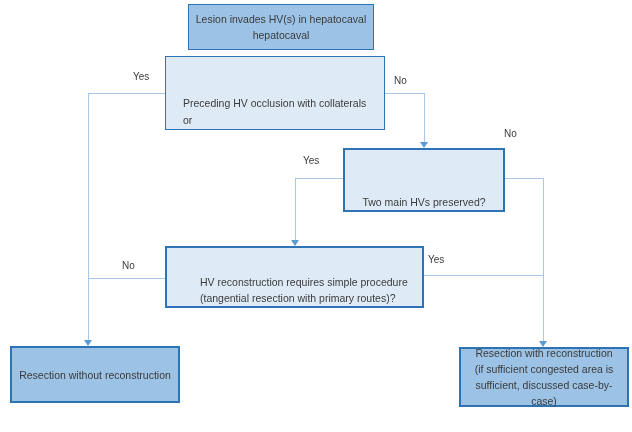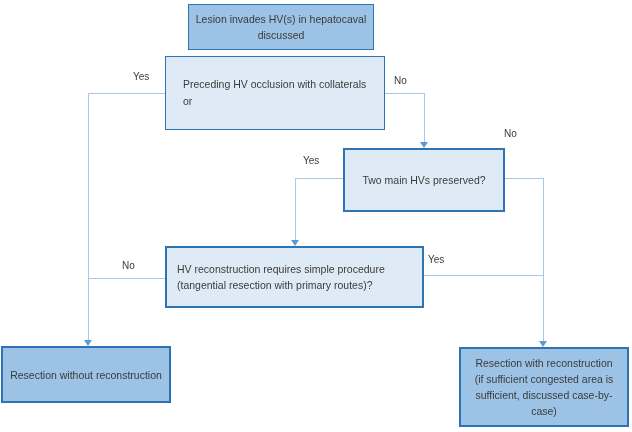--- a/index.html
+++ b/index.html
@@ -24,21 +24,21 @@
     box-sizing: border-box;
     display: flex;
     flex-direction: column;
     justify-content: center;
     color: var(--text);
     font-size: 10.5px;
     line-height: 16px;
   }
   .node .nline { white-space: nowrap; }
   .solid { background: var(--node-fill-solid); }
-  .light { background: var(--node-fill-light); }
+  .light { background: var(--node-fill-light); justify-content: flex-end; }
   .center { align-items: center; text-align: center; }
   .leftalign { align-items: flex-start; text-align: left; }
   .thin { border: 1.4px solid var(--node-border); }
   .thick { border: 2px solid var(--node-border); }
   .hline, .vline { position: absolute; background: var(--connector); }
   .hline { height: 1px; }
   .vline { width: 1px; }
   .arrow-down {
     position: absolute;
     width: 0; height: 0;
@@ -71,42 +71,42 @@
   <div class="vline" style="left:295px; top:178px; height:62px;"></div>
   <div class="arrow-down" style="left:291px; top:240px;"></div>
 
   <div class="hline" style="left:505px; top:178px; width:38px;"></div>
   <div class="vline" style="left:543px; top:178px; height:163px;"></div>
   <div class="arrow-down" style="left:539px; top:341px;"></div>
   <div class="hline" style="left:424px; top:275px; width:119px;"></div>
 
   <div class="node solid thin center" style="left:188px; top:4px; width:186px; height:46px;">
     <div class="nline">Lesion invades HV(s) in hepatocaval</div>
-    <div class="nline">discussed</div>
+    <div class="nline">hepatocaval</div>
   </div>
 
   <div class="node light thin leftalign" style="left:165px; top:56px; width:220px; height:74px; padding-left:17px; line-height:17px;">
     <div class="nline">Preceding HV occlusion with collaterals</div>
     <div class="nline">or</div>
   </div>
 
   <div class="node light thick center" style="left:343px; top:148px; width:162px; height:64px;">
     <div class="nline">Two main HVs preserved?</div>
   </div>
 
-  <div class="node light thick leftalign" style="left:165px; top:246px; width:259px; height:62px; padding-left:10px;">
+  <div class="node light thick leftalign" style="left:165px; top:246px; width:259px; height:62px; padding-left:33px;">
     <div class="nline">HV reconstruction requires simple procedure</div>
     <div class="nline">(tangential resection with primary routes)?</div>
   </div>
 
-  <div class="node solid thick center" style="left:1px; top:346px; width:170px; height:57px;">
+  <div class="node solid thick center" style="left:10px; top:346px; width:170px; height:57px;">
     <div class="nline">Resection without reconstruction</div>
   </div>
 
-  <div class="node solid thick center" style="left:459px; top:347px; width:170px; height:80px;">
+  <div class="node solid thick center" style="left:459px; top:347px; width:170px; height:60px;">
     <div class="nline">Resection with reconstruction</div>
     <div class="nline">(if sufficient congested area is</div>
     <div class="nline">sufficient, discussed case-by-</div>
     <div class="nline">case)</div>
   </div>
 
   <div class="edge-label" style="left:133px; top:71px;">Yes</div>
   <div class="edge-label" style="left:394px; top:75px;">No</div>
   <div class="edge-label" style="left:504px; top:128px;">No</div>
   <div class="edge-label" style="left:303px; top:155px;">Yes</div>

